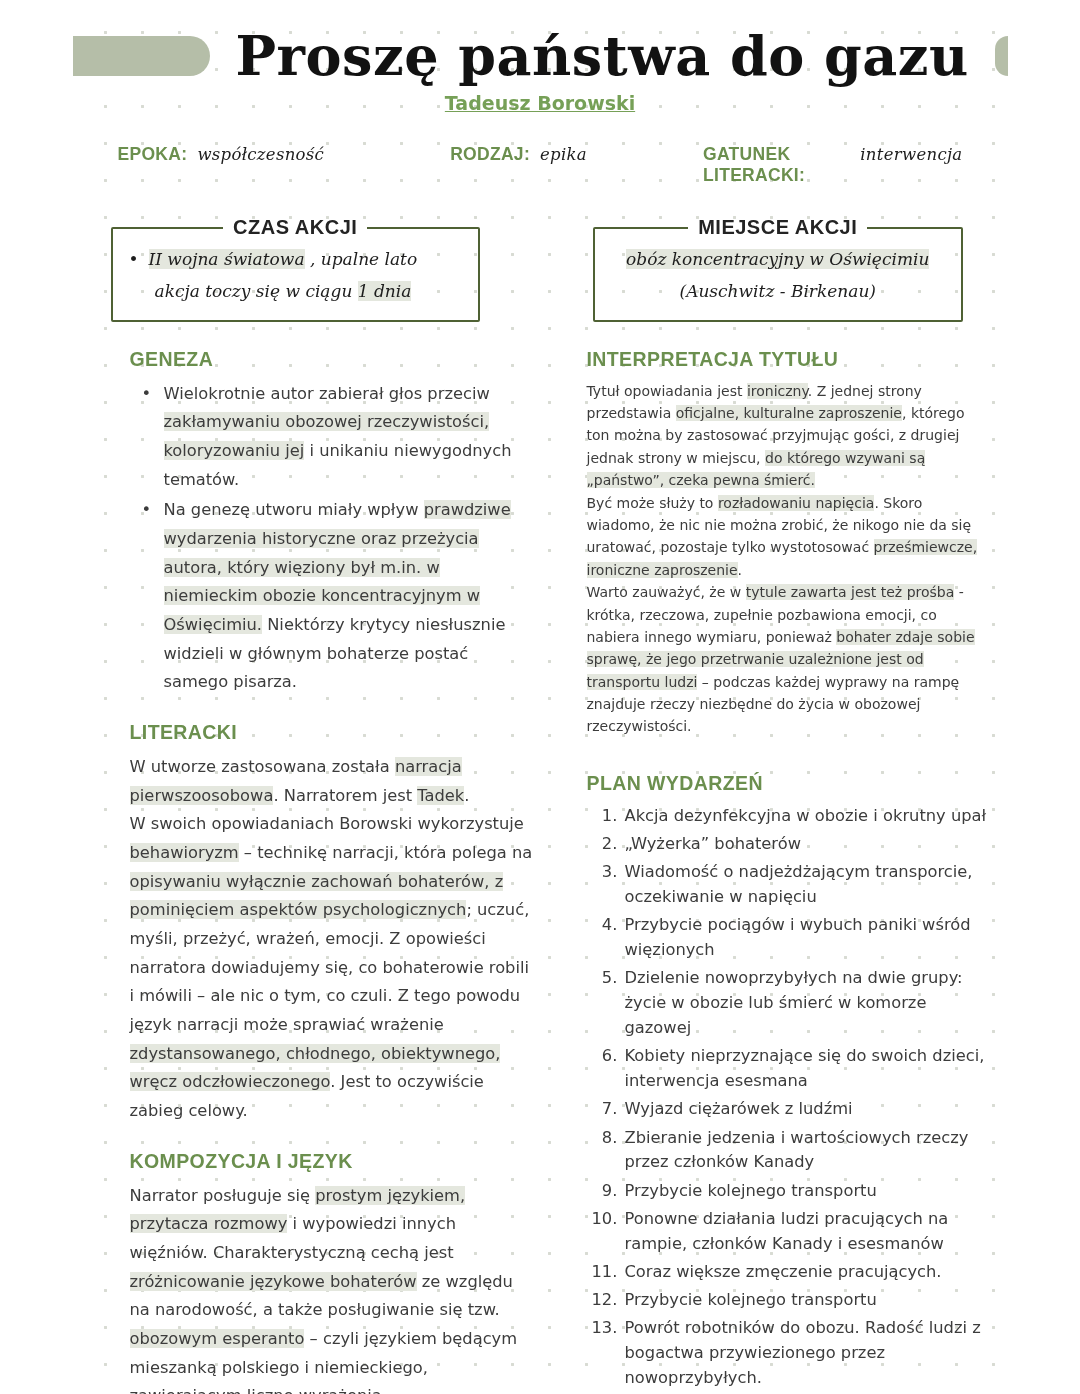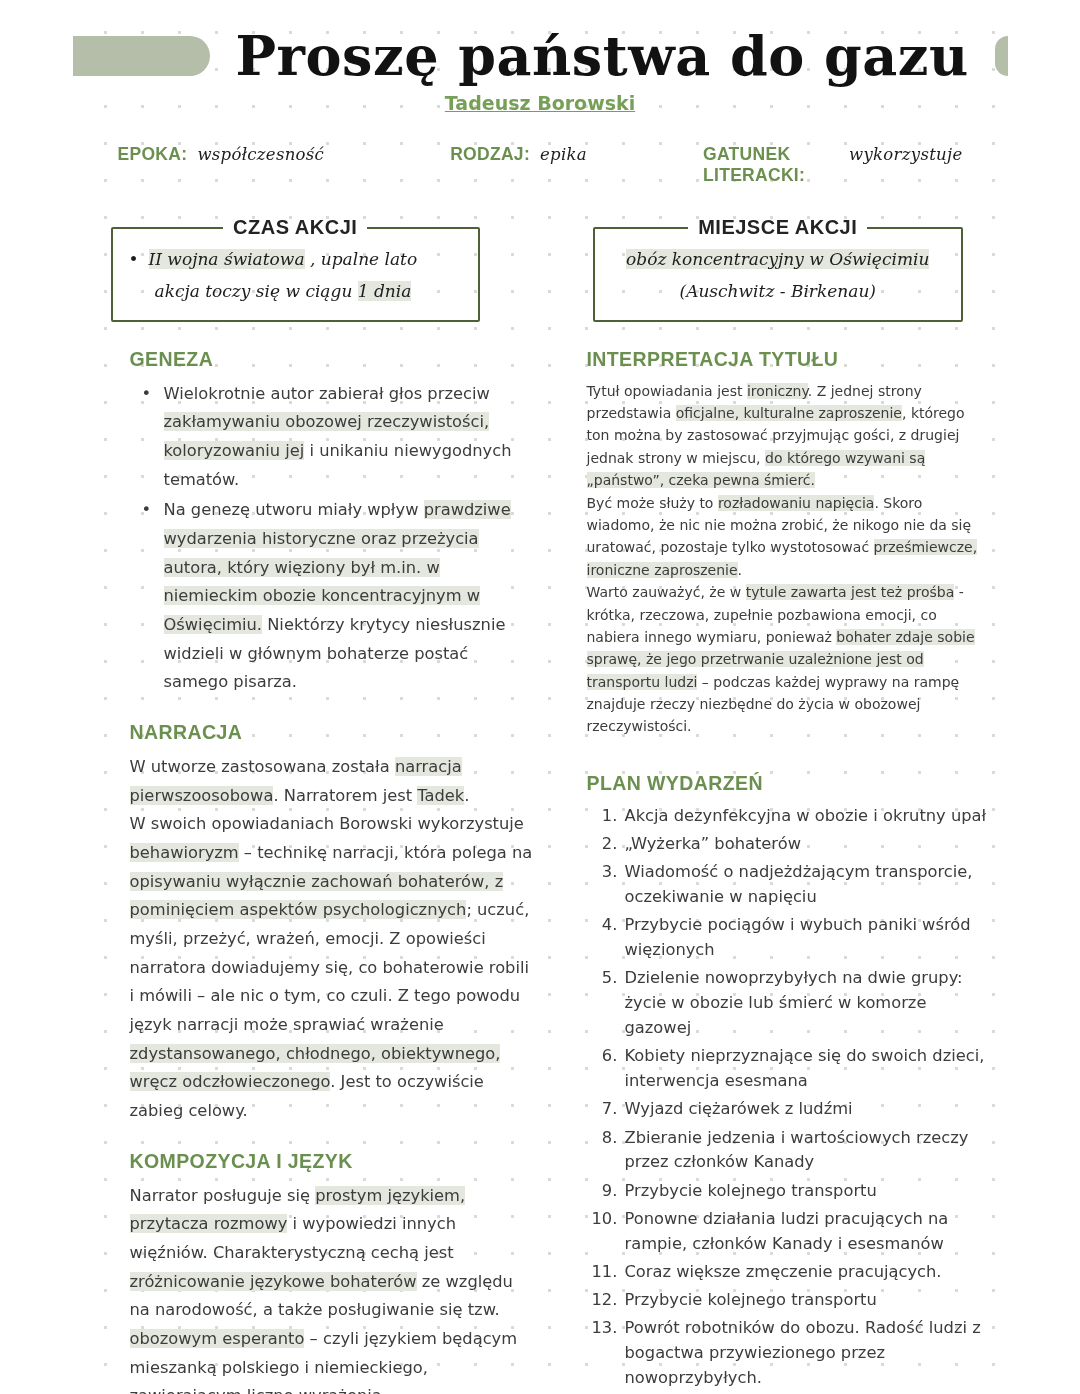--- a/index.html
+++ b/index.html
@@ -96,21 +96,21 @@
     <div class="meta-item">
       <span class="meta-label">EPOKA:</span>
       <span class="hw">współczesność</span>
     </div>
     <div class="meta-item m2">
       <span class="meta-label">RODZAJ:</span>
       <span class="hw">epika</span>
     </div>
     <div class="meta-item m3">
       <span class="meta-label">GATUNEK LITERACKI:</span>
-      <span class="hw">wykorzystuje</span>
+      <span class="hw">interwencja</span>
     </div>
   </div>
 
   <div class="boxes-row">
     <fieldset class="box">
       <legend>CZAS AKCJI</legend>
       <div class="box-content">
         <div><span class="box-bullet">•</span><span><span class="hl">II wojna światowa</span><span> , upalne lato</span></span></div>
         <div class="hw-line2"><span><span>akcja toczy się w ciągu </span><span class="hl">1 dnia</span></span></div>
       </div>
@@ -129,21 +129,21 @@
     <div class="col col-left">
       <div class="section">
         <h3 class="sec-head">GENEZA</h3>
         <ul class="bullets">
           <li><span><span>Wielokrotnie autor zabierał głos przeciw </span><span class="hl">zakłamywaniu obozowej rzeczywistości, koloryzowaniu jej</span><span> i unikaniu niewygodnych tematów.</span></span></li>
           <li><span><span>Na genezę utworu miały wpływ </span><span class="hl">prawdziwe wydarzenia historyczne oraz przeżycia autora, który więziony był m.in. w niemieckim obozie koncentracyjnym w Oświęcimiu.</span><span> Niektórzy krytycy niesłusznie widzieli w głównym bohaterze postać samego pisarza.</span></span></li>
         </ul>
       </div>
 
       <div class="section">
-        <h3 class="sec-head">NARRACJA</h3>
+        <h3 class="sec-head">LITERACKI</h3>
         <p><span>W utworze zastosowana została </span><span class="hl">narracja pierwszoosobowa</span><span>. Narratorem jest </span><span class="hl">Tadek</span><span>.</span></p>
         <p><span>W swoich opowiadaniach Borowski wykorzystuje </span><span class="hl">behawioryzm</span><span> – technikę narracji, która polega na </span><span class="hl">opisywaniu wyłącznie zachowań bohaterów, z pominięciem aspektów psychologicznych</span><span>; uczuć, myśli, przeżyć, wrażeń, emocji. Z opowieści narratora dowiadujemy się, co bohaterowie robili i mówili –  ale nic o tym, co czuli. Z tego powodu język narracji może sprawiać wrażenie </span><span class="hl">zdystansowanego, chłodnego, obiektywnego, wręcz odczłowieczonego</span><span>. Jest to oczywiście zabieg celowy.</span></p>
       </div>
 
       <div class="section">
         <h3 class="sec-head">KOMPOZYCJA I JĘZYK</h3>
         <p><span>Narrator posługuje się </span><span class="hl">prostym językiem, przytacza rozmowy</span><span> i wypowiedzi innych więźniów. Charakterystyczną cechą jest </span><span class="hl">zróżnicowanie językowe bohaterów</span><span> ze względu na narodowość, a także posługiwanie się tzw. </span><span class="hl">obozowym esperanto</span><span> – czyli językiem będącym mieszanką polskiego i niemieckiego, zawierającym liczne wyrażenia charakterystyczne dla przestrzeni i realiów obozu (komando, lager, rampa, Kanada itp.).</span></p>
       </div>
     </div>
 

